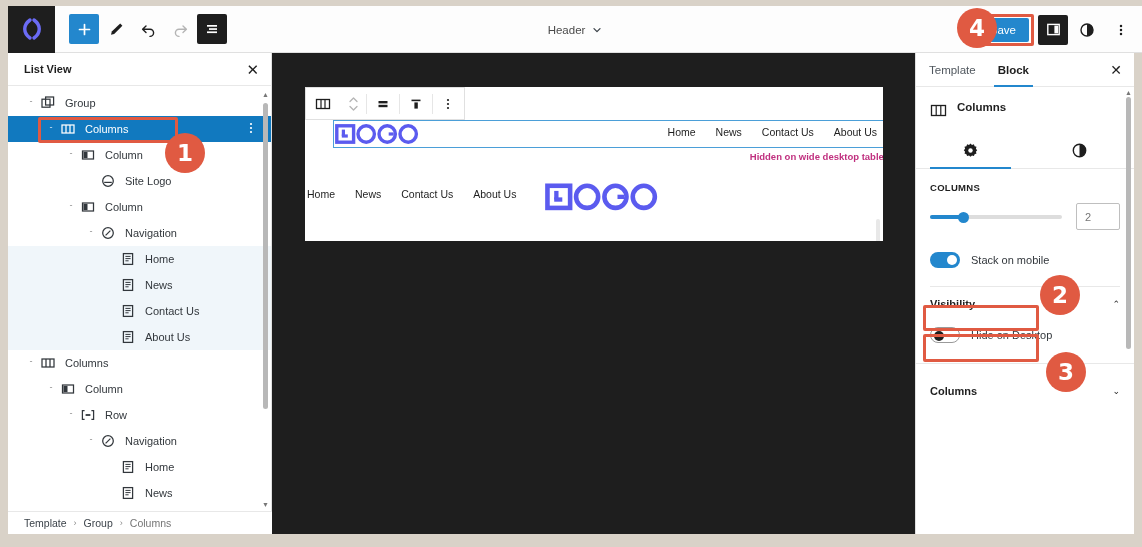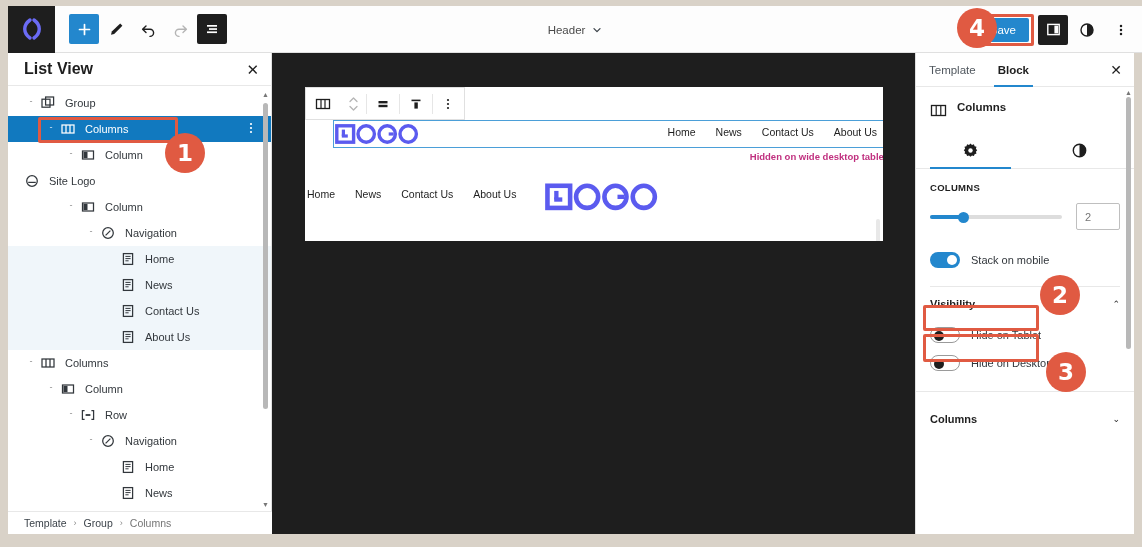--- a/index.html
+++ b/index.html
@@ -80,21 +80,21 @@
     position: absolute; left: 8px; top: 53px;
     width: 264px; height: 465px;
     background: #fff;
     border-right: 1px solid #e0e0e0;
   }
   .lv-head {
     height: 33px; display: flex; align-items: center;
     padding: 0 12px 0 16px; justify-content: space-between;
     border-bottom: 1px solid #e8e8e8;
   }
-  .lv-title { font-size: 16px; color: #1e1e1e; font-weight: bold; }
+  .lv-title { font-size: 11px; color: #1e1e1e; font-weight: bold; }
   .lv-close { font-size: 15px; color: #1e1e1e; line-height: 1; }
   .tree {
     position: relative;
     height: 432px; overflow: hidden; padding-top: 4px;
   }
   .tnode {
     height: 26px; display: flex; align-items: center;
     font-size: 11px; color: #32373c; position: relative;
   }
   .tnode.selected { background: #1179bf; color: #fff; }
@@ -383,21 +383,21 @@
         <div class="tnode" style="padding-left: 56px;">
           <span class="chev">ˇ</span>
           <span class="ticon" style="color: rgb(50, 55, 60);">
             <svg width="14" height="14" viewBox="0 0 14 14">
               <rect x="1.5" y="3" width="11" height="8" stroke="currentColor" fill="none" stroke-width="1.25"></rect>
               <rect x="2.4" y="3.9" width="4.1" height="6.2" fill="currentColor"></rect>
             </svg>
           </span>
           <span class="tlabel">Column</span>
         </div>
-        <div class="tnode" style="">
+        <div class="tnode" style="padding-left: 76px;">
           <span class="chev"></span>
           <span class="ticon" style="color: rgb(50, 55, 60);">
             <svg width="14" height="14" viewBox="0 0 14 14">
               <circle cx="7" cy="7" r="5.3" stroke="currentColor" fill="none" stroke-width="1.25"></circle>
               <path d="M3.2 8.4 H10.8" stroke="currentColor" fill="none" stroke-width="1.25"></path>
             </svg>
           </span>
           <span class="tlabel">Site Logo</span>
         </div>
         <div class="tnode" style="padding-left: 56px;">
@@ -691,26 +691,20 @@
     <div class="panel-head">
       <span class="panel-title">Visibility</span>
       <span class="panel-chev">⌃</span>
     </div>
 
     <div style="padding: 0 14px;" id="vis-toggles">
         <div class="toggle-row">
           <div class="toggle off">
             <div class="knob"></div>
           </div>
-          <span class="toggle-label">Hide on Tablet</span>
-        </div>
-        <div class="toggle-row">
-          <div class="toggle off">
-            <div class="knob"></div>
-          </div>
           <span class="toggle-label">Hide on Desktop</span>
         </div>
       </div>
 
     <div class="sb-divider" style="margin-top:14px;"></div>
 
     <div class="panel-head" style="margin-top:10px;">
       <span class="panel-title">Columns</span>
       <span class="panel-chev">⌄</span>
     </div>

